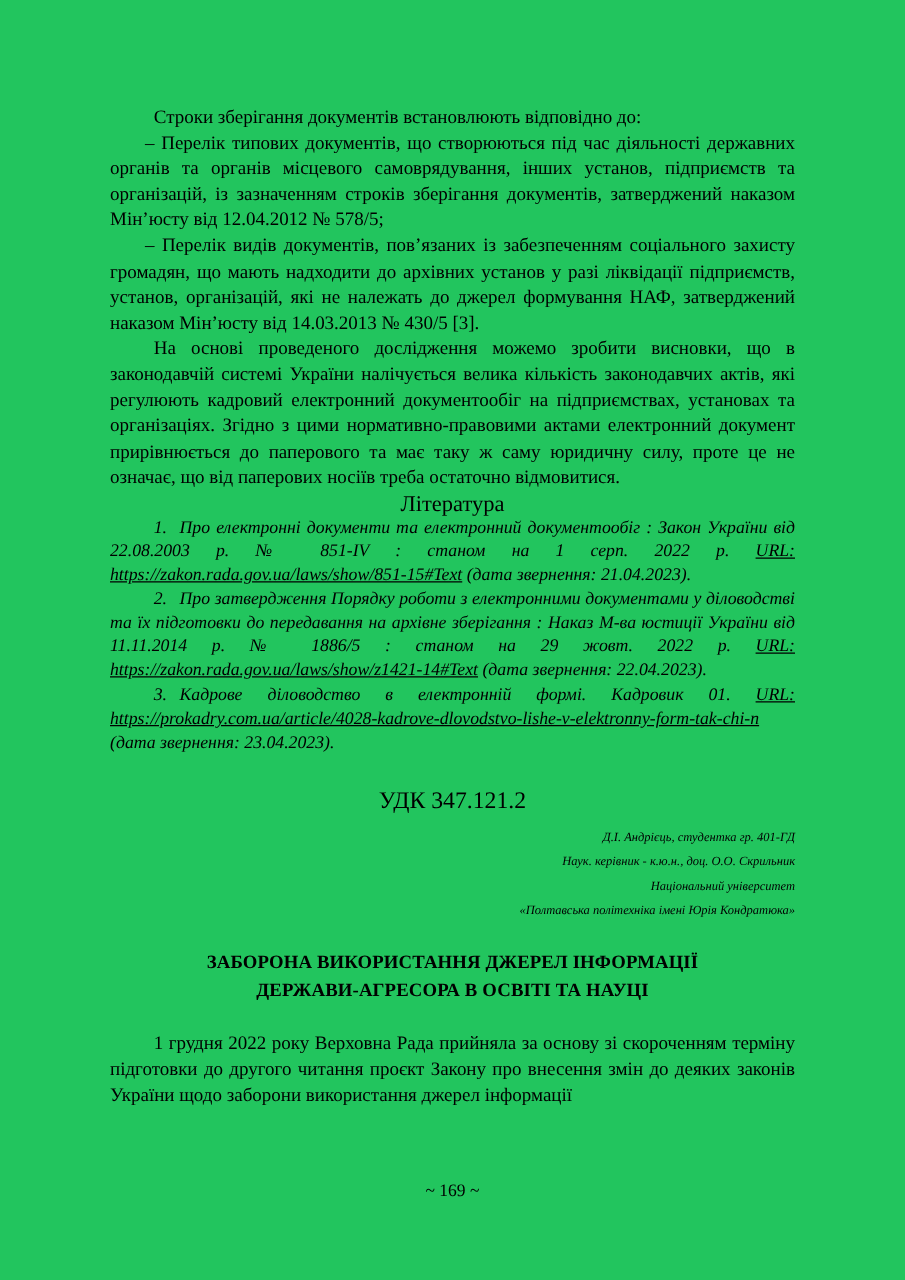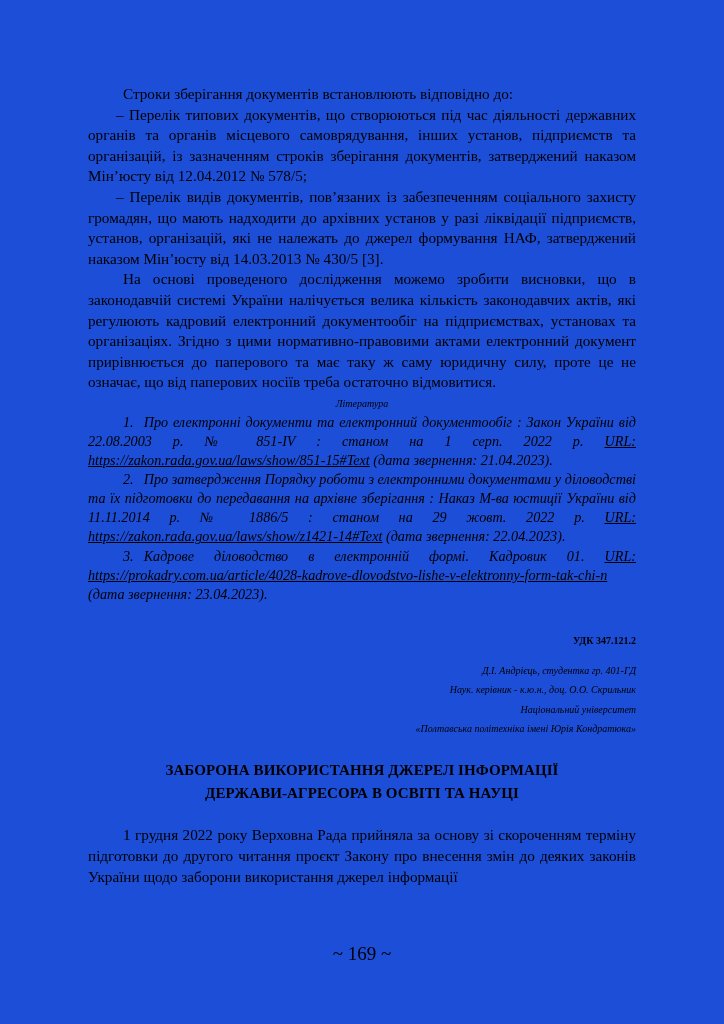--- a/index.html
+++ b/index.html
@@ -15,21 +15,21 @@
     position: relative;
     overflow: hidden;
   }
 
   .page {
     position: absolute;
     left: 0;
     top: 0;
     width: 724px;
     height: 1024px;
-    background: #1d4ed8;
+    background: #22c55e;
   }
 
   .content {
     position: absolute;
     left: 88px;
     top: 84px;
     width: 548px;
   }
 
   
@@ -41,23 +41,22 @@
     margin: 0;
     text-indent: 35px;
     hyphens: none;
   }
   .body-p.dash {
     text-indent: 28px;
   }
 
   
   .lit-heading {
-    font-size: 10px;
+    font-size: 18px;
     line-height: 19px;
-    font-style: italic;
     text-align: center;
     margin: 1px 0 0 0;
   }
 
   
   .ref {
     font-size: 14.2px;
     line-height: 19.1px;
     font-style: italic;
     text-align: justify;
@@ -67,25 +66,25 @@
   }
   .ref .u {
     text-decoration: underline;
   }
   .ref .num {
     margin-right: 10px;
   }
 
   
   .udk {
-    font-size: 10px;
-    font-weight: bold;
+    font-size: 19px;
+    font-weight: normal;
     line-height: 20px;
     margin: 0;
-    text-align: right;
+    text-align: center;
   }
 
   
   .authors {
     font-size: 10px;
     line-height: 19.4px;
     font-style: italic;
     text-align: right;
     margin: 0;
   }
@@ -100,21 +99,21 @@
     letter-spacing: 0.1px;
   }
 
   
   .page-number {
     position: absolute;
     left: 0;
     top: 944px;
     width: 724px;
     text-align: center;
-    font-size: 19px;
+    font-size: 14px;
     line-height: 20px;
   }
 
   .sp-1  { height: 10px; }
   .sp-2  { height: 27px; }
   .sp-4  { height: 21px; }
   .sp-5  { height: 20px; }
 </style>
 </head>
 <body>

